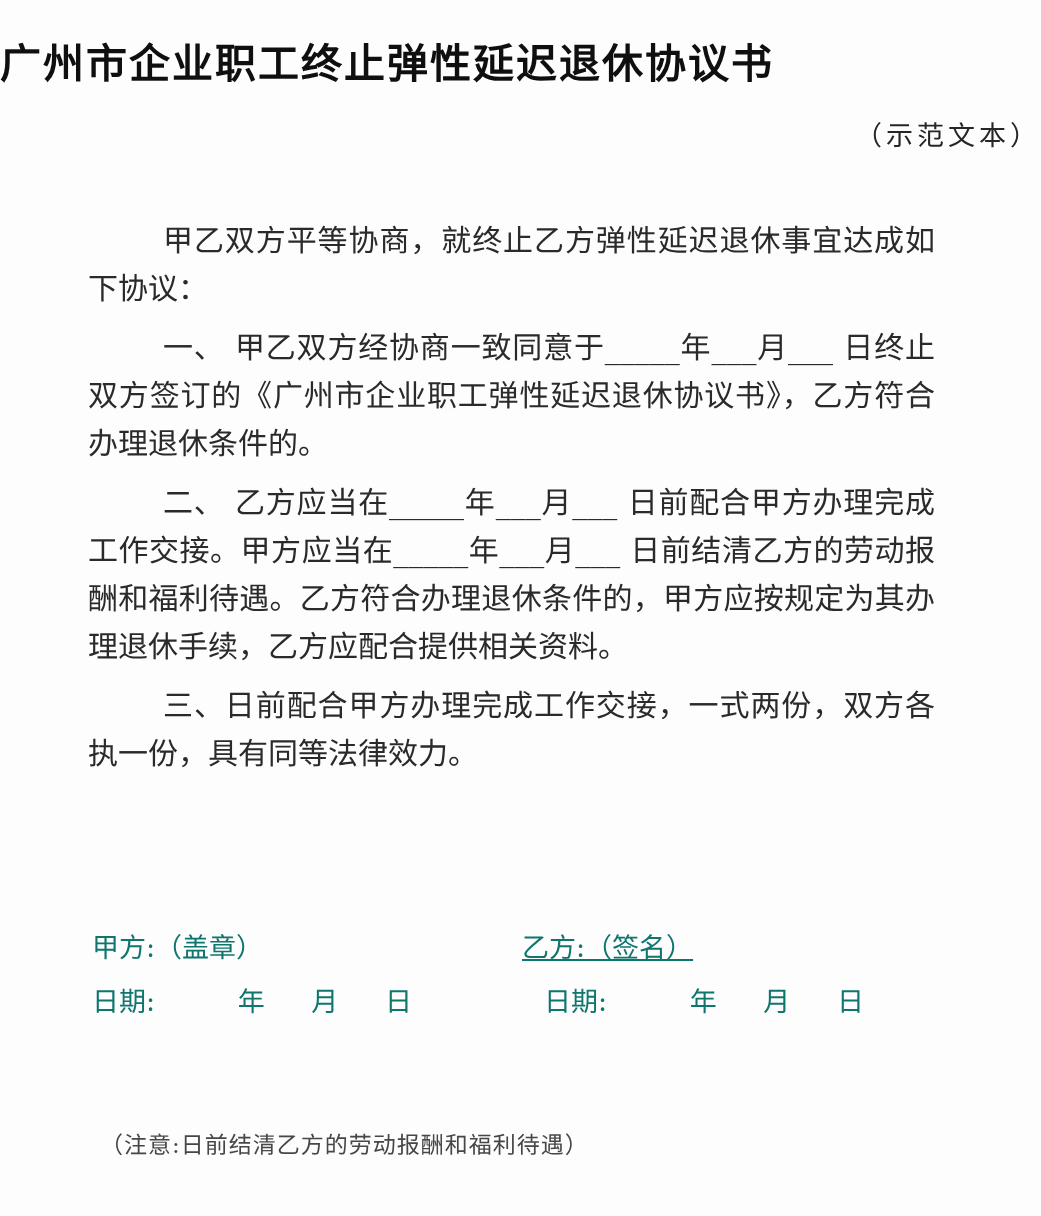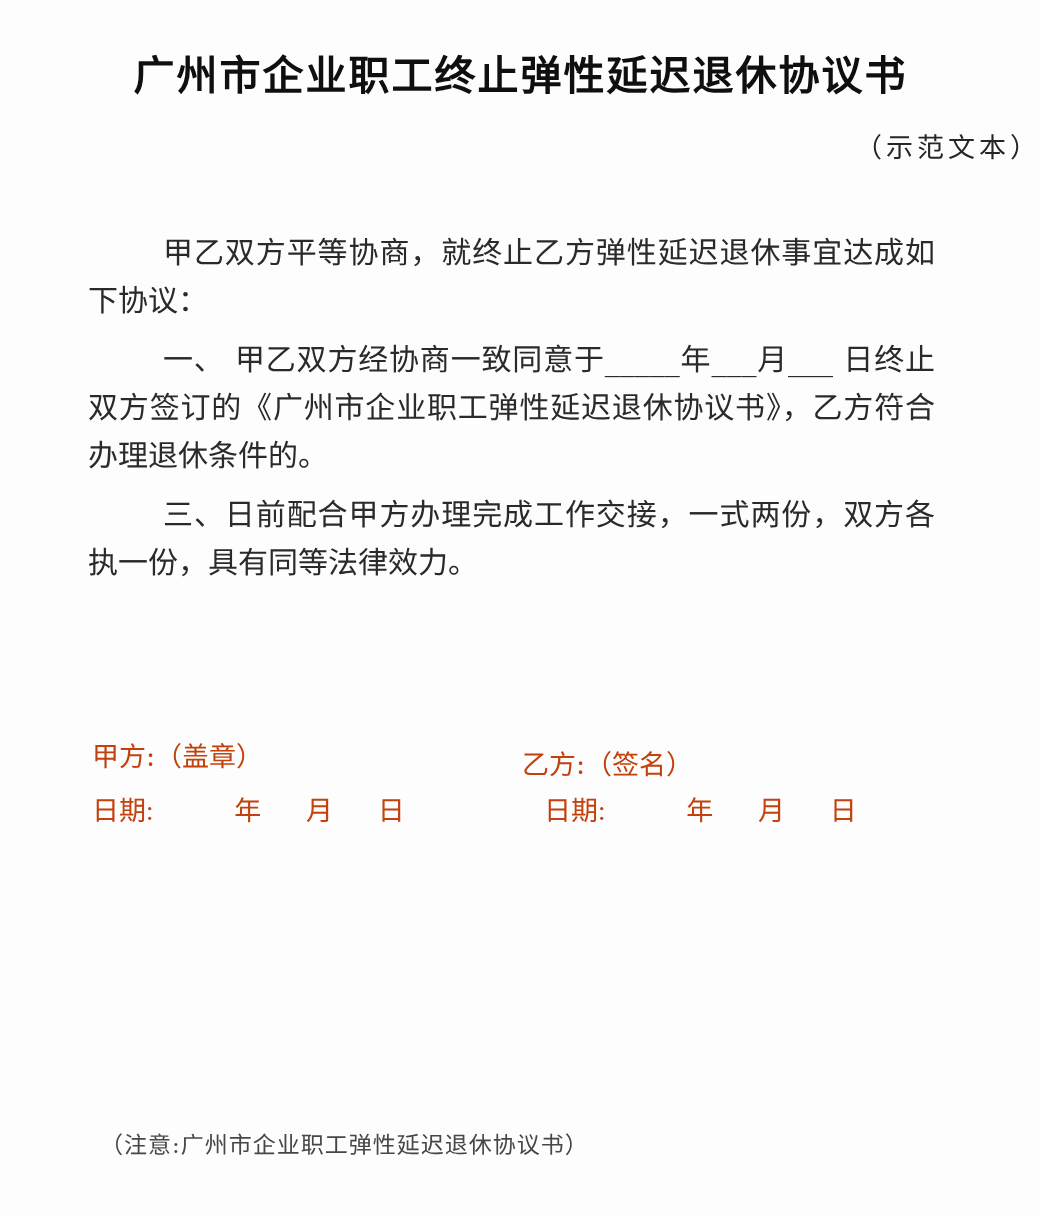--- a/index.html
+++ b/index.html
@@ -11,23 +11,23 @@
     position: relative;
     width: 1041px;
     height: 1216px;
     margin: 0 auto;
     background: #fdfdfd;
     overflow: hidden;
     font-family: "DejaVu Serif", "Liberation Serif", serif;
     color: #2b2b2b;
   }
   .doc-title {
-    margin: 12px;
+    margin: 0;
     padding-top: 36px;
-    text-align: center;
+    text-align: left;
     font-size: 41px;
     line-height: 56px;
     font-weight: bold;
     letter-spacing: 2px;
     color: #0f0f0f;
   }
   .doc-subtitle {
     margin-top: 22px;
     text-align: right;
     font-size: 27px;
@@ -42,33 +42,32 @@
     color: #2a2a2a;
   }
   .content p {
     margin: 11px 0 3px 0;
     text-indent: 2.5em;
   }
   .sig-block {
     position: relative;
     margin: 148px 106px 0 92px;
     font-size: 27px;
-    color: #c2410c;
+    color: #0f766e;
   }
   .sig-row {
     position: relative;
     height: 42px;
   }
   .party-a { position: absolute; left: 0; top: 0; }
-  .party-b { position: absolute; left: 430px; top: 8px; }
+  .party-b { position: absolute; left: 430px; top: 0; text-decoration: underline; }
   .date-row {
     position: relative;
     height: 42px;
     margin-top: 12px;
-    font-family: Liberation Serif, serif;
   }
   .date-group { position: absolute; top: 0; white-space: nowrap; }
   .date-group.left  { left: 0; }
   .date-group.right { left: 452px; }
   .date-group .unit-year  { margin-left: 74px; }
   .date-group .unit-month { margin-left: 38px; }
   .date-group .unit-day   { margin-left: 38px; }
   .footer-note {
     position: absolute;
     left: 100px;
@@ -83,20 +82,21 @@
 
 <div class="page">
 
   <h1 class="doc-title">广州市企业职工终止弹性延迟退休协议书</h1>
 
   <div class="doc-subtitle">（示范文本）</div>
 
   <div class="content">
     <p>甲乙双方平等协商，就终止乙方弹性延迟退休事宜达成如下协议：</p>
     <p>一、 甲乙双方经协商一致同意于_____年___月___ 日终止双方签订的《广州市企业职工弹性延迟退休协议书》，乙方符合办理退休条件的。</p>
+    <p>二、 乙方应当在_____年___月___ 日前配合甲方办理完成工作交接。甲方应当在_____年___月___ 日前结清乙方的劳动报酬和福利待遇。乙方符合办理退休条件的，甲方应按规定为其办理退休手续，乙方应配合提供相关资料。</p>
     <p>三、日前配合甲方办理完成工作交接，一式两份，双方各执一份，具有同等法律效力。</p>
   </div>
 
   <div class="sig-block">
     <div class="sig-row">
       <span class="party-a">甲方:（盖章）</span>
       <span class="party-b">乙方:（签名）</span>
     </div>
     <div class="date-row">
       <span class="date-group left">
@@ -107,15 +107,15 @@
       </span>
       <span class="date-group right">
         <span>日期:</span>
         <span class="unit-year">年</span>
         <span class="unit-month">月</span>
         <span class="unit-day">日</span>
       </span>
     </div>
   </div>
 
-  <div class="footer-note">（注意:广州市企业职工弹性延迟退休协议书）</div>
+  <div class="footer-note">（注意:日前结清乙方的劳动报酬和福利待遇）</div>
 
 </div>
 
 </body></html>

